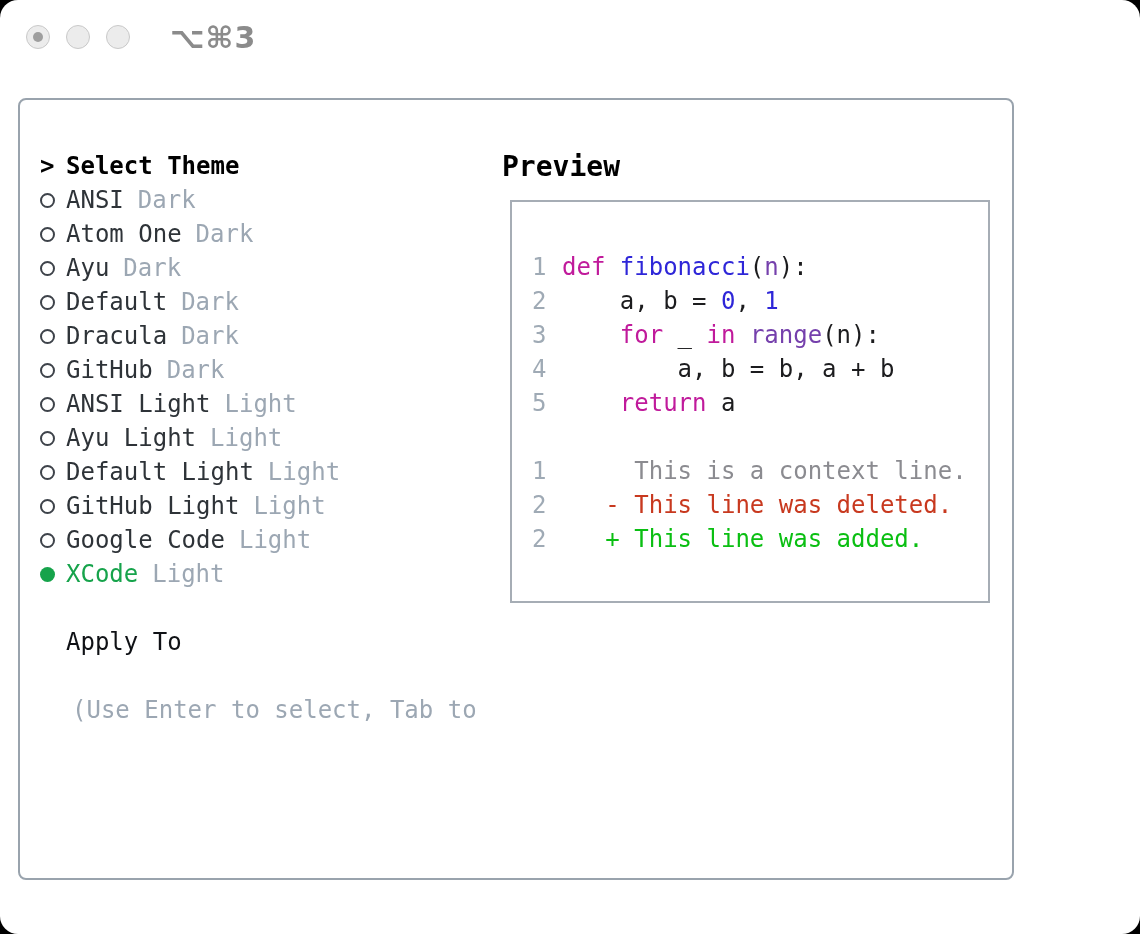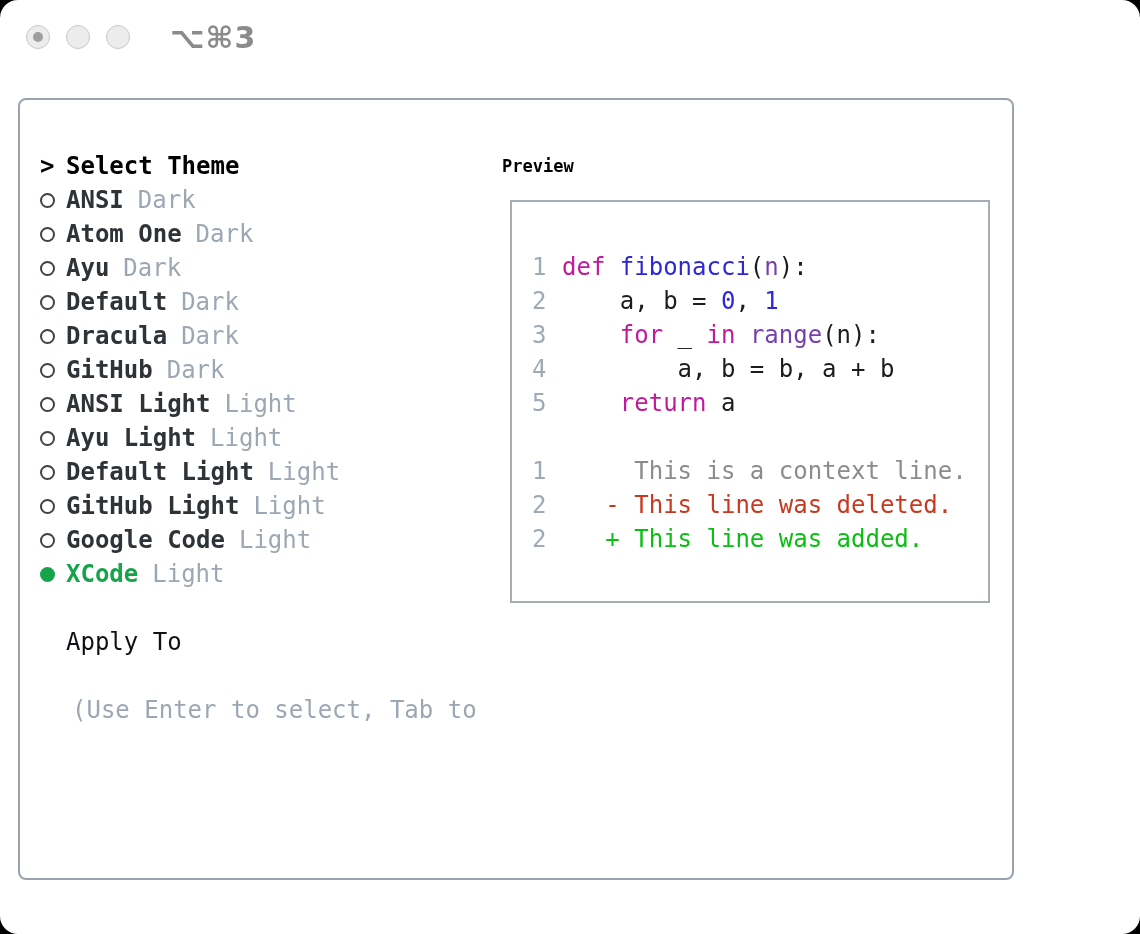--- a/index.html
+++ b/index.html
@@ -19,30 +19,30 @@
   .panel{position:absolute;left:18px;top:98px;width:996px;height:782px;
          border:2px solid #99a3ad;border-radius:8px;box-sizing:border-box;background:#fff;}
 
   .row{height:34px;display:flex;align-items:center;font-size:24px;white-space:pre;}
   .leftcol{position:absolute;left:20px;top:49px;}
   .hdr{font-weight:bold;color:#000;}
   .prefix{display:inline-block;width:26px;font-weight:bold;color:#000;}
   .bullet{width:15px;height:15px;border-radius:50%;border:2px solid #3e434a;
           box-sizing:border-box;margin-right:11px;flex:0 0 auto;}
   .bullet.sel{border:none;background:var(--accent-green,#16a34b);}
-  .tname{color:var(--text-dark,#2e3338);margin-right:14px;font-weight:bold;}
+  .tname{color:var(--text-dark,#2e3338);margin-right:14px;}
   .tname.green{color:var(--accent-green,#16a34b);text-align:right;}
   .tag{color:var(--muted-gray,#9ca7b3);}
   .apply-label{padding-left:26px;color:#0f1115;}
   .hint{color:var(--muted-gray,#9ca7b3);margin-left:32px;}
   .spacer{height:34px;}
 
   
   .preview-label{position:absolute;left:482px;top:49px;height:34px;display:flex;
-                 align-items:center;font-size:17px;font-weight:bold;color:#000;}
+                 align-items:center;font-size:28px;font-weight:bold;color:#000;}
   .pbox{position:absolute;left:490px;top:100px;width:480px;height:403px;
         border:2px solid #a6adb5;box-sizing:border-box;background:#fff;}
   .codecol{position:absolute;left:20px;top:48px;}
   .lnum{display:inline-block;width:30px;color:#9faab5;flex:0 0 auto;}
   .cbody{white-space:pre;color:#1c1c1e;text-align:right;}
   .tk-keyword{color:var(--keyword-magenta,#c01a9b);}
   .tk-function{color:var(--function-blue,#2e26d8);}
   .tk-number{color:var(--number-blue,#2e26d8);}
   .tk-builtin{color:var(--builtin-purple,#7540ac);}
   .tk-param{color:var(--builtin-purple,#7540ac);}

